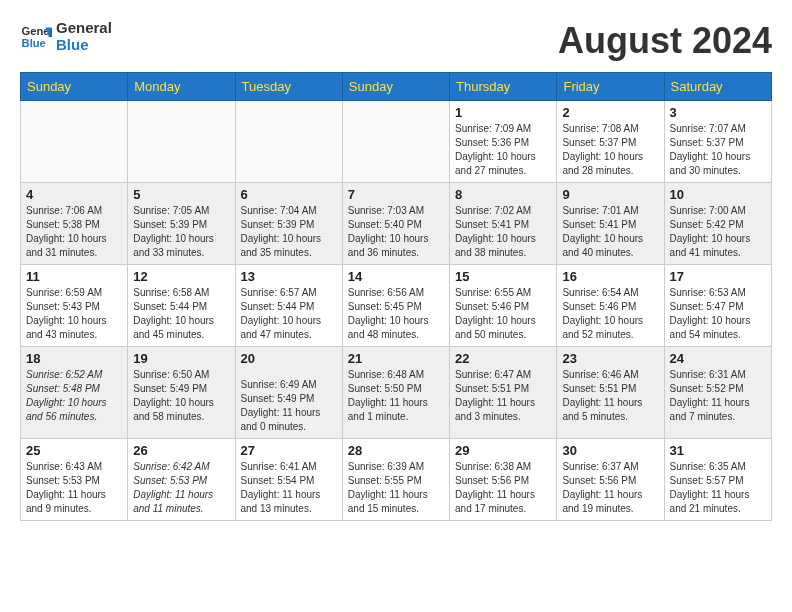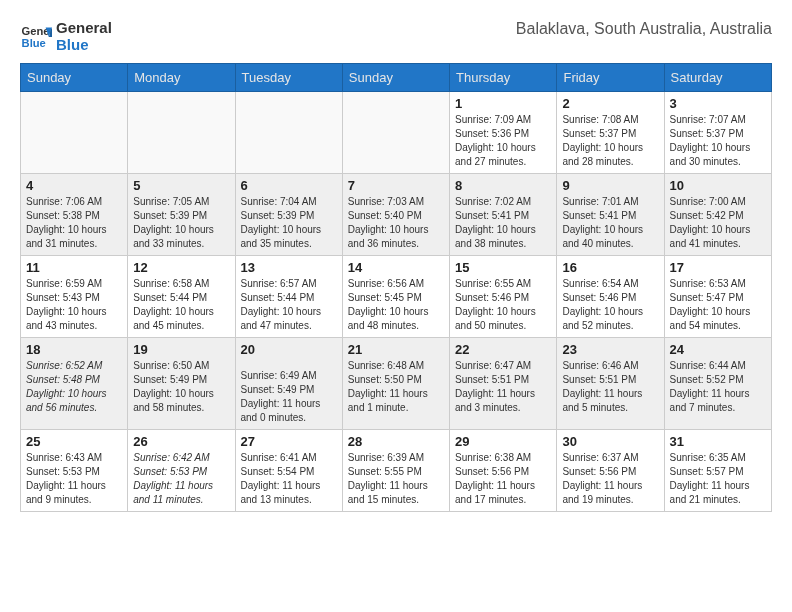--- a/index.html
+++ b/index.html
@@ -37,21 +37,21 @@
       font-size: 16px;
       color: #555;
     }
     .calendar-table {
       width: 100%;
       border-collapse: collapse;
       font-size: 11px;
     }
     .calendar-table th {
       background-color: #2176c7;
-      color: #e5e5e5;
+      color: #fde047;
       text-align: left;
       padding: 6px 6px;
       font-size: 13px;
       font-weight: normal;
       border: 1px solid #1a5fa0;
     }
     .calendar-table td {
       border: 1px solid #ccc;
       vertical-align: top;
       padding: 4px 5px;
@@ -98,21 +98,21 @@
       <text x="2" y="32" font-size="14" font-weight="bold" fill="#2176c7">Blue</text>
       <polygon points="32,8 40,8 36,20" fill="#2176c7"></polygon>
       <polygon points="36,20 40,8 40,20" fill="#1a5fa0"></polygon>
     </svg>
     <div>
       <div style="font-size:15px;font-weight:bold;color:#333;line-height:1.1;">General</div>
       <div style="font-size:15px;font-weight:bold;color:#2176c7;line-height:1.1;">Blue</div>
     </div>
   </div>
   <div class="title-block">
-    <div class="location">Balaklava, South Australia, Australia</div>
+    <div class="month-year">August 2024</div>
   </div>
 </div>
 
 <table class="calendar-table">
   <thead>
     <tr>
     <th>Sunday</th>
         <th>Monday</th>
         <th>Tuesday</th>
         <th>Sunday</th>
@@ -289,21 +289,21 @@
         </td>
         <td>
           <div class="day-number">23</div>
           <div class="day-info" style="white-space: pre-line;">Sunrise: 6:46 AM
 Sunset: 5:51 PM
 Daylight: 11 hours
 and 5 minutes.</div>
         </td>
         <td>
           <div class="day-number">24</div>
-          <div class="day-info" style="white-space: pre-line;">Sunrise: 6:44 AM
+          <div class="day-info" style="white-space: pre-line;">Sunrise: 6:31 AM
 Sunset: 5:52 PM
 Daylight: 11 hours
 and 7 minutes.</div>
         </td>
       </tr>
       <tr class="row-white">
         <td>
           <div class="day-number">25</div>
           <div class="day-info" style="white-space: pre-line;">Sunrise: 6:43 AM
 Sunset: 5:53 PM

